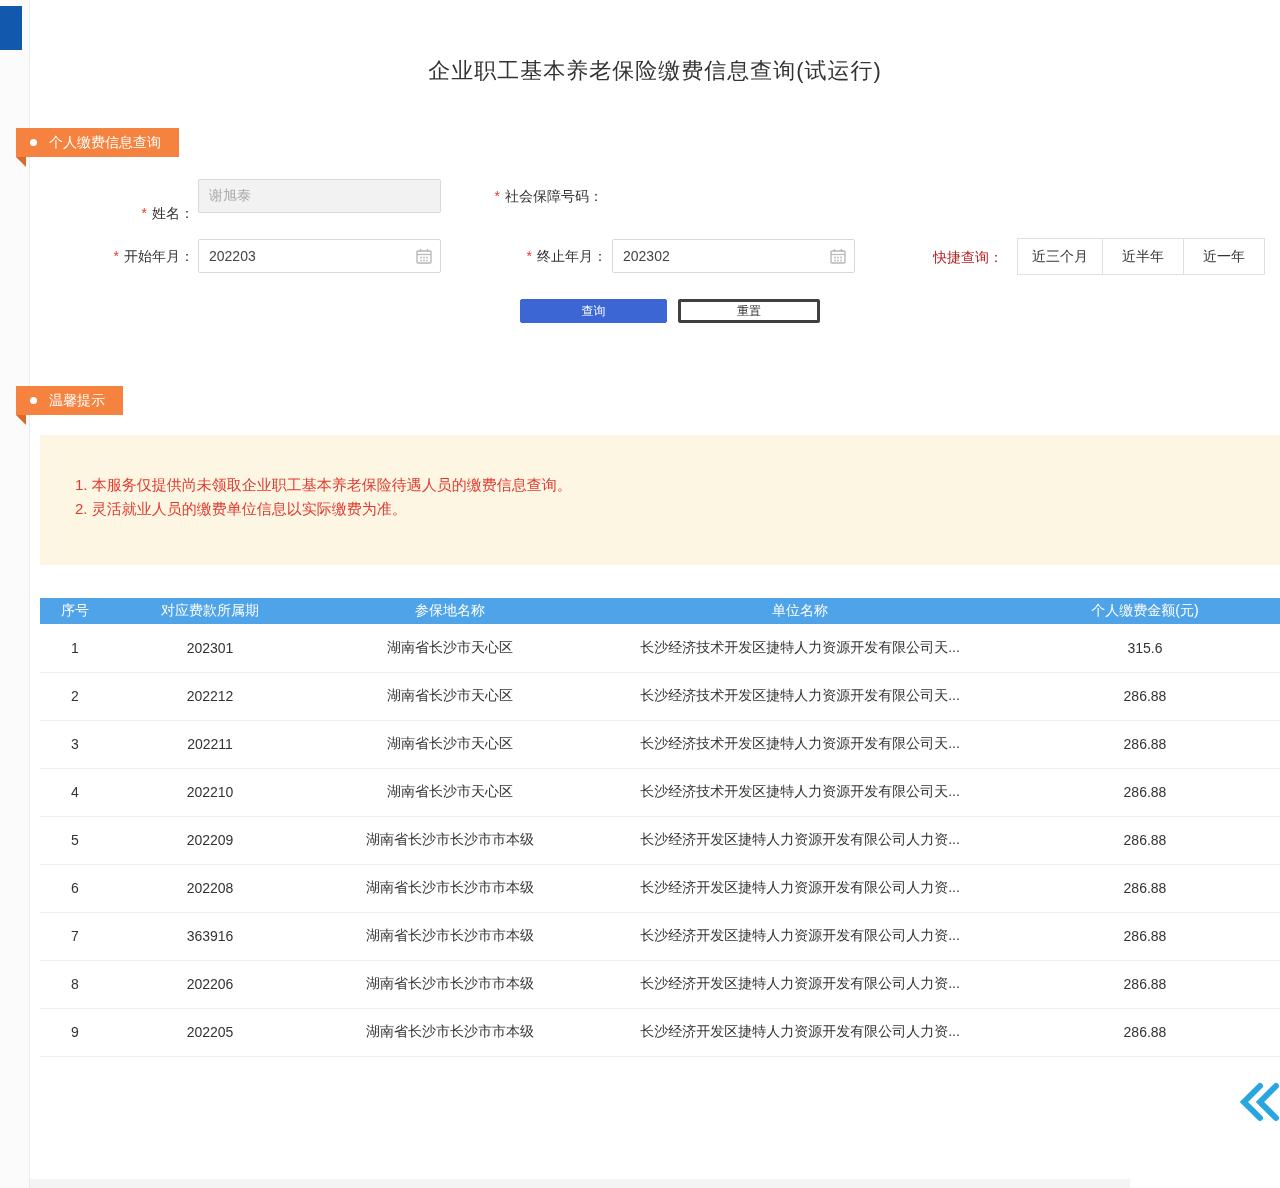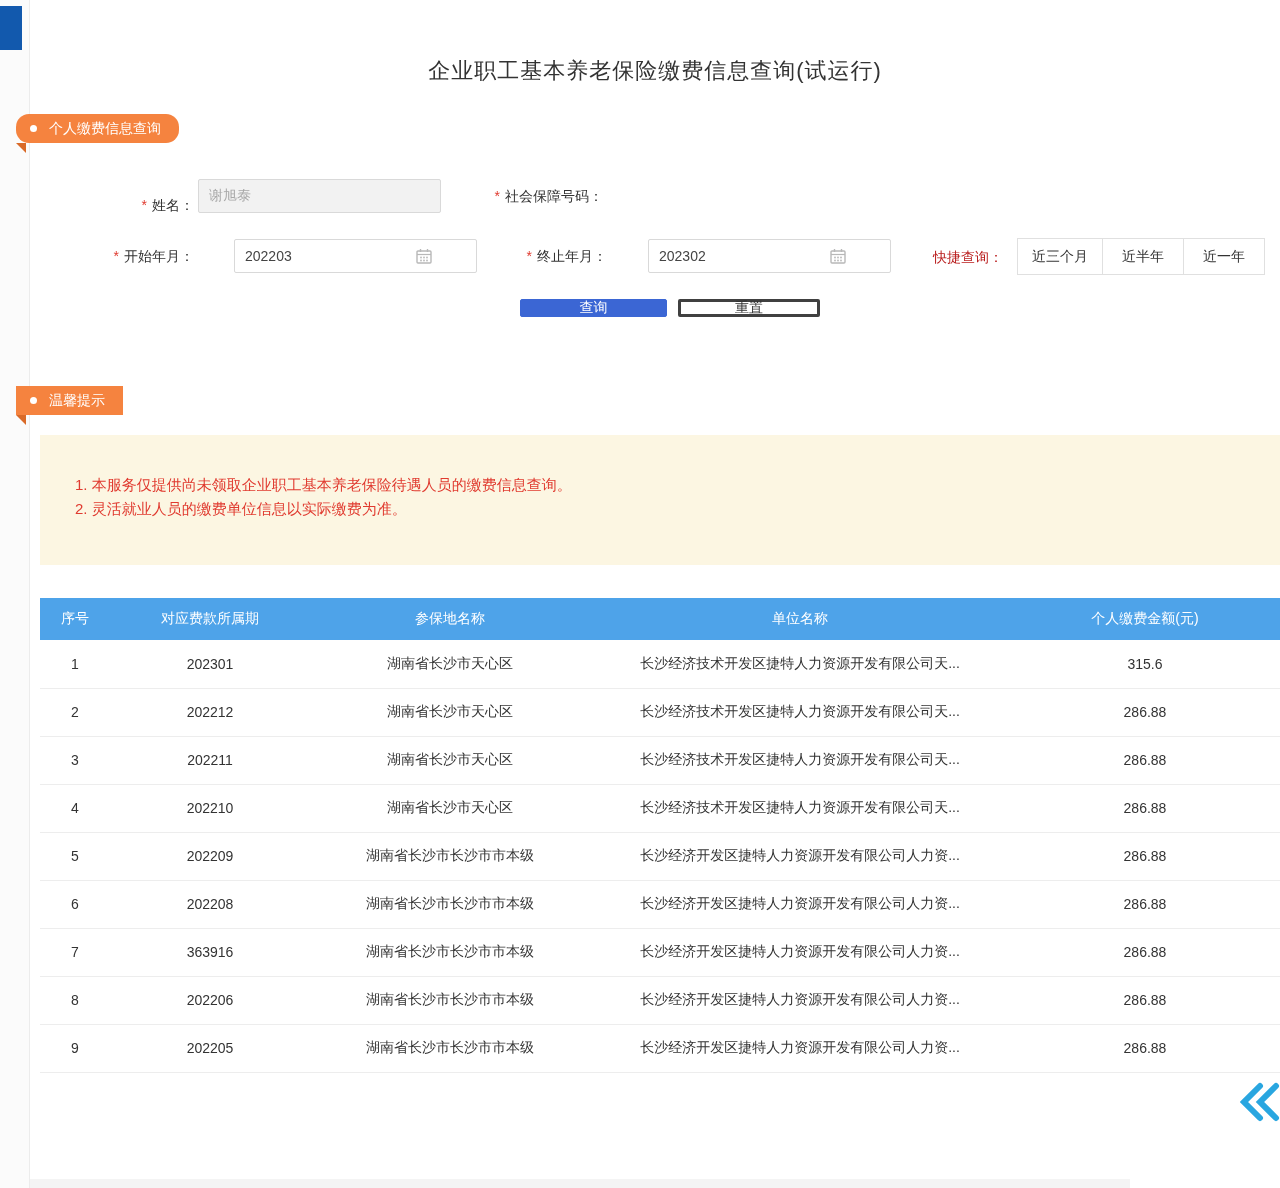--- a/index.html
+++ b/index.html
@@ -10,49 +10,49 @@
   .left-strip { position:absolute; left:0; top:0; width:30px; height:1188px; background:#fbfbfb; border-right:1px solid #ececec; }
   .blue-tab { position:absolute; left:0; top:6px; width:22px; height:44px; background:#1259ad; }
 
   .page-title { position:absolute; left:30px; right:0; top:56px; text-align:center; font-size:22px; font-weight:500; color:#333; letter-spacing:1px; }
 
   .ribbon { position:absolute; left:16px; height:29px; background:#f5833f; color:#fff; font-size:14px;
             display:flex; align-items:center; padding:0 18px 0 14px; }
   .ribbon .dot { display:inline-block; width:7px; height:7px; border-radius:50%; background:#fff; margin-right:12px; }
   .ribbon .fold { position:absolute; left:0; top:29px; width:0; height:0;
                   border-top:10px solid #d96a28; border-left:10px solid transparent; }
-  .ribbon-1 { top:114px;border-radius:13px; }
+  .ribbon-1 { top:128px; }
   .ribbon-2 { top:386px; }
 
   .form-label { position:absolute; font-size:14px; color:#333; text-align:right; line-height:34px; }
   .req { color:#e03a2f; margin-right:5px; font-size:14px; }
 
   .input-box { position:absolute; height:34px; border:1px solid #d9d9d9; border-radius:2px; background:#fff;
                font-size:14px; color:#555; padding:0 10px; font-family:"Liberation Sans","DejaVu Sans",sans-serif; }
   .input-box.disabled { background:#f2f2f2; color:#a8a8a8; }
   .input-wrap { position:absolute; height:34px; }
   .input-wrap input { width:100%; height:34px; border:1px solid #d9d9d9; border-radius:2px; background:#fff;
-               font-size:14px; color:#444; padding:0 34px 0 10px; font-family:"Liberation Sans","DejaVu Sans",sans-serif;margin-left:36px; }
+               font-size:14px; color:#444; padding:0 34px 0 10px; font-family:"Liberation Sans","DejaVu Sans",sans-serif; }
   .cal-icon { position:absolute; right:9px; top:9px; width:16px; height:16px; cursor:pointer; }
 
   .quick-label { position:absolute; left:933px; top:239px; font-size:14px; line-height:36px; color:#b91c1c; }
   .quick-group { position:absolute; left:1018px; top:238px; display:flex; }
   .quick-btn { min-width:82px; height:37px; background:#fff; border:1px solid #e0e0e0; margin-left:-1px;
                font-size:14px; color:#333; display:flex; align-items:center; justify-content:center; padding:0 14px; cursor:pointer; }
 
-  .btn { position:absolute; height:18px; font-size:14px; border-radius:2px; display:flex; align-items:center; justify-content:center; cursor:pointer; }
+  .btn { position:absolute; height:24px; font-size:12px; border-radius:2px; display:flex; align-items:center; justify-content:center; cursor:pointer; }
   .btn-primary { left:520px; top:299px; width:147px; background:#3b66d4; color:#fff; border:1px solid #3b66d4; }
   .btn-plain { left:678px; top:299px; width:142px; background:#fff; color:#333; border:3px solid #404040; }
 
   .notice-box { position:absolute; left:40px; top:435px; width:1240px; height:130px; background:#fcf6e2; }
   .notice-line { font-size:15px; color:#e03a2f; line-height:24px; }
   .notice-inner { padding:38px 0 0 35px; }
 
   table.grid { position:absolute; left:40px; top:598px; width:1240px; border-collapse:collapse; table-layout:fixed; }
-  table.grid th { background:#4ea3e9; color:#fff; font-size:14px; font-weight:500; height:42px; text-align:center; }
+  table.grid th { background:#4ea3e9; color:#fff; font-size:14px; font-weight:500; height:26px; text-align:center; }
   table.grid td { height:48px; text-align:center; font-size:14px; color:#333; background:#fff;
                   border-bottom:1px solid #ededed; overflow:hidden; white-space:nowrap; }
 
   .collapse-chevron { position:absolute; right:-4px; top:1082px; width:44px; height:40px; color:#29a6e0; cursor:pointer; }
 
   .footer-strip { position:absolute; left:30px; top:1179px; width:1100px; height:9px; background:#f4f4f4; }
 </style>
 </head>
 <body>
 
@@ -62,21 +62,21 @@
   <div class="blue-tab"></div>
 
   <div class="page-title">企业职工基本养老保险缴费信息查询(试运行)</div>
 
   <div class="ribbon ribbon-1">
     <span class="dot"></span>
     <span>个人缴费信息查询</span>
     <span class="fold"></span>
   </div>
 
-  <div class="form-label" style="left:100px; top:188px; width:94px;">
+  <div class="form-label" style="left:100px; top:196px; width:94px;">
     <span class="req">*</span><span>姓名：</span>
   </div>
   <input class="input-box disabled" style="left: 198px; top: 179px; width: 243px;" readonly="" value="谢旭泰">
 
   <div class="form-label" style="left:455px; top:179px; width:148px;">
     <span class="req">*</span><span>社会保障号码：</span>
   </div>
 
   <div class="form-label" style="left:72px; top:239px; width:122px;">
     <span class="req">*</span><span>开始年月：</span>

